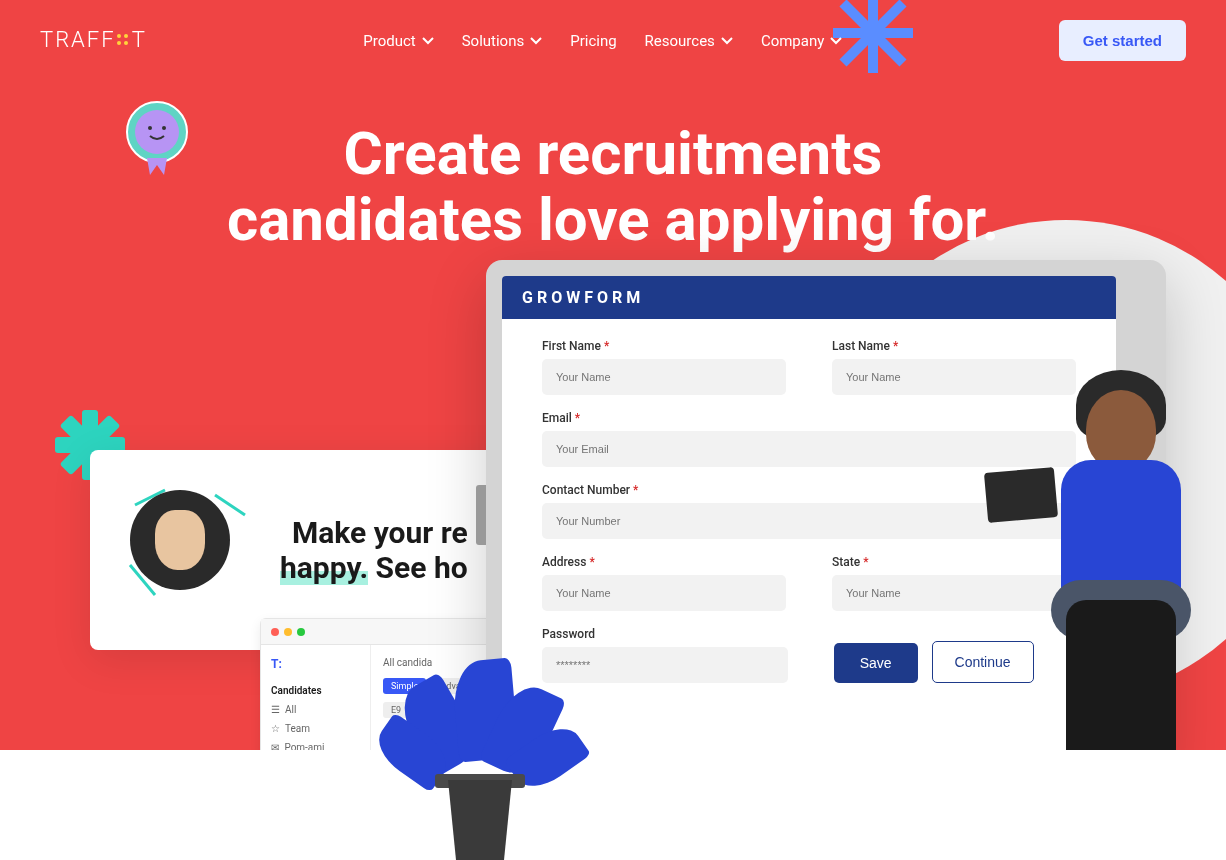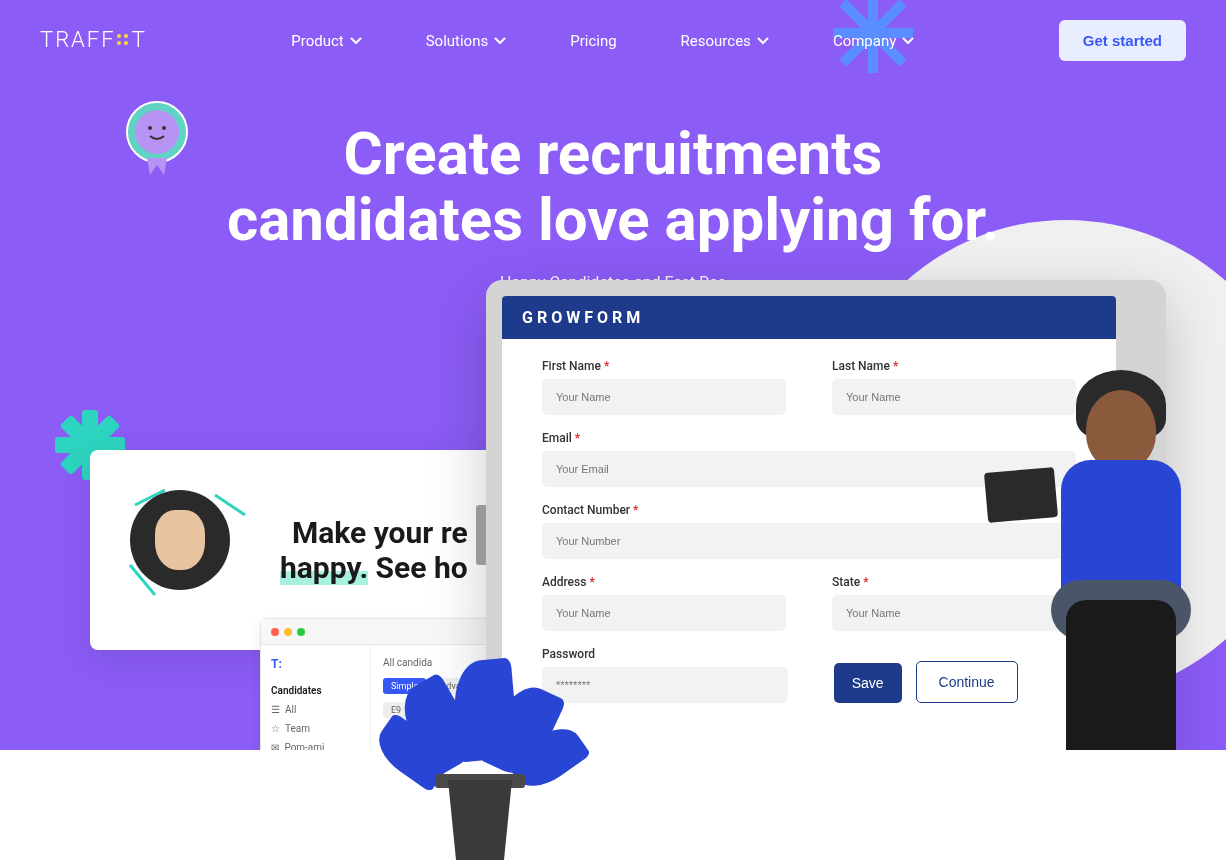--- a/index.html
+++ b/index.html
@@ -1,21 +1,21 @@
 <!DOCTYPE html>
 <html><head>
 <meta charset="utf-8">
 <style>
 *{margin:0;padding:0;box-sizing:border-box;}
 body{font-family:-apple-system,BlinkMacSystemFont,'Segoe UI',Roboto,sans-serif;background:#fff;width:1226px;height:860px;overflow:hidden;position:relative;}
-.hero{background:#8b5cf6;width:100%;height:750px;position:relative;overflow:hidden;}
+.hero{background:#ef4444;width:100%;height:750px;position:relative;overflow:hidden;}
 .nav{display:flex;align-items:center;padding:20px 40px;justify-content:space-between;position:relative;z-index:10;}
 .logo{color:#fff;font-size:22px;font-weight:300;letter-spacing:2px;}
 .logo .dots{display:inline-block;vertical-align:middle;margin-left:-2px;}
-.nav-links{display:flex;gap:64px;align-items:flex-end;}
+.nav-links{display:flex;gap:28px;align-items:flex-end;}
 .nav-item{color:#fff;font-size:15px;display:flex;align-items:center;gap:6px;cursor:pointer;}
 .chevron-down{width:12px;height:8px;}
 .get-started-btn{background:#e8eeff;color:#3858f6;padding:12px 24px;border-radius:6px;border:none;font-size:15px;font-weight:600;cursor:pointer;}
 .hero-content{text-align:center;color:#fff;padding-top:40px;position:relative;z-index:5;}
 .badge{display:inline-block;background:rgba(255,255,255,0.15);border:1px solid rgba(255,255,255,0.3);padding:8px 18px;border-radius:6px;font-size:13px;margin-bottom:20px;}
 .hero-title{font-size:60px;font-weight:700;line-height:1.1;margin-bottom:20px;position:relative;}
 .pink-stroke{position:absolute;background:#ff2e7e;height:22px;z-index:-1;}
 .pink1{width:280px;left:540px;top:210px;transform:rotate(-2deg);}
 .pink2{width:120px;left:720px;top:250px;transform:rotate(3deg);}
 .hero-sub{font-size:16px;opacity:0.95;margin-bottom:8px;}
@@ -39,34 +39,34 @@
 .mini-body{display:flex;}
 .mini-sidebar{width:110px;padding:12px 10px;border-right:1px solid #eee;font-size:10px;}
 .mini-logo{color:#3858f6;font-weight:700;font-size:12px;margin-bottom:10px;}
 .mini-item{padding:4px 0;color:#666;display:flex;align-items:center;gap:5px;}
 .mini-item.active{color:#1a1a1a;font-weight:600;}
 .mini-main{flex:1;padding:12px;}
 .mini-tabs{font-size:10px;color:#666;margin-bottom:10px;}
 .mini-row{display:flex;gap:6px;align-items:center;font-size:9px;}
 .mini-pill{padding:3px 8px;border-radius:3px;background:#eee;color:#666;}
 .mini-pill.blue{background:#3858f6;color:#fff;}
-.tablet-wrap{position:absolute;right:60px;top:280px;width:680px;height:510px;z-index:20;}
+.tablet-wrap{position:absolute;right:60px;top:260px;width:680px;height:510px;z-index:20;}
 .tablet{width:100%;height:100%;background:#d4d4d4;border-radius:16px;padding:16px 50px 16px 16px;position:relative;box-shadow:0 20px 60px rgba(0,0,0,0.2);}
 .tablet-btn{position:absolute;right:18px;top:50%;transform:translateY(-50%);width:20px;height:20px;border:2px solid #999;border-radius:50%;}
 .tablet-side{position:absolute;left:-10px;top:50%;transform:translateY(-50%);width:10px;height:60px;background:#999;border-radius:3px 0 0 3px;}
 .tablet-screen{background:#fff;width:100%;height:100%;border-radius:4px;overflow:hidden;}
 .form-header{background:#1e3a8a;color:#fff;padding:12px 20px;font-weight:700;letter-spacing:4px;font-size:16px;}
 .form-body{padding:20px 40px;}
 .form-row{display:flex;gap:46px;margin-bottom:16px;}
 .form-group{flex:1;}
 .form-label{font-size:12px;color:#333;margin-bottom:6px;display:block;font-weight:500;}
 .required{color:#d62828;}
 .form-input{width:100%;padding:12px 14px;border:none;background:#f2f2f2;border-radius:5px;font-size:11px;color:#999;}
 .form-actions{display:flex;gap:14px;justify-content:flex-start;margin-top:4px;}
-.btn-save{background:#1e3a8a;color:#fff;border:none;padding:12px 18px;border-radius:5px;font-size:14px;cursor:pointer;}
+.btn-save{background:#1e3a8a;color:#fff;border:none;padding:12px 26px;border-radius:5px;font-size:14px;cursor:pointer;}
 .btn-continue{background:#fff;color:#1e3a8a;border:1px solid #1e3a8a;padding:12px 22px;border-radius:5px;font-size:14px;cursor:pointer;}
 .person{position:absolute;right:10px;top:370px;width:200px;height:480px;z-index:25;}
 .person-head{width:70px;height:80px;background:#8b5a3c;border-radius:50% 50% 45% 45%;position:absolute;top:20px;left:70px;}
 .person-hair{width:90px;height:70px;background:#2a2a2a;border-radius:50% 50% 30% 30%;position:absolute;top:0;left:60px;}
 .person-body{width:120px;height:150px;background:#2845d4;border-radius:30px 30px 10px 10px;position:absolute;top:90px;left:45px;}
 .person-tablet{position:absolute;top:100px;left:-30px;width:70px;height:50px;background:#2a2a2a;border-radius:4px;transform:rotate(-5deg);}
 .person-legs{position:absolute;top:230px;left:50px;width:110px;height:200px;background:#1a1a1a;border-radius:20px 20px 0 0;}
 .person-wrap{position:absolute;top:210px;left:35px;width:140px;height:60px;background:#4a5568;border-radius:30px;}
 .plant{position:absolute;left:380px;bottom:0;width:200px;height:280px;z-index:30;}
 .pot{position:absolute;bottom:0;left:60px;width:80px;height:80px;background:#3a3a3a;clip-path:polygon(10% 0,90% 0,80% 100%,20% 100%);}

